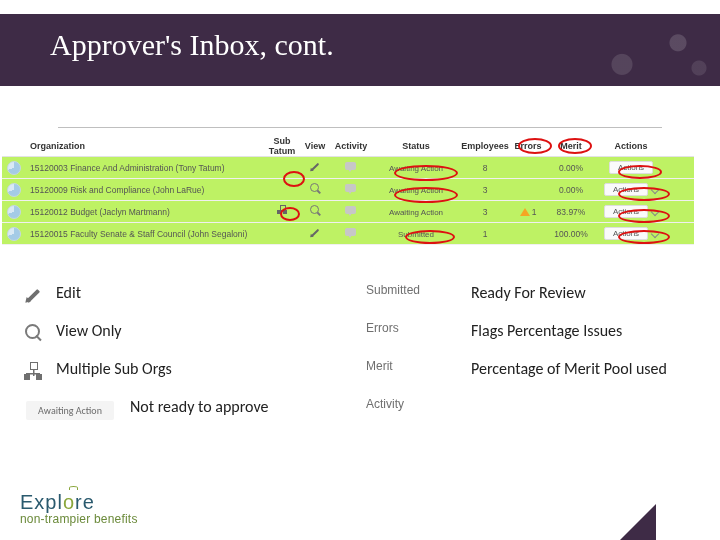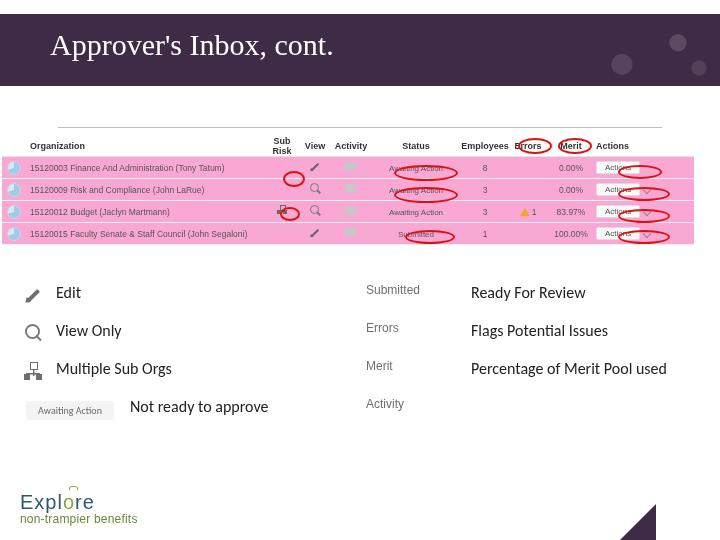--- a/index.html
+++ b/index.html
@@ -9,31 +9,31 @@
   .banner{position:absolute;top:14px;left:0;width:720px;height:72px;background:#3e2b46;color:#fff;}
   .banner::before{content:"";position:absolute;right:0;top:0;width:140px;height:72px;
     background:radial-gradient(circle at 70% 40%,rgba(255,255,255,0.15) 8px,transparent 9px),
                radial-gradient(circle at 30% 70%,rgba(255,255,255,0.12) 10px,transparent 11px),
                radial-gradient(circle at 85% 75%,rgba(255,255,255,0.10) 7px,transparent 8px);}
   .title{position:absolute;left:50px;top:14px;font-size:30px;font-family:"Times New Roman",serif;color:#fff;}
   .hr{position:absolute;top:127px;left:58px;width:604px;height:0;border-top:1px solid #bfbfbf;}
   
   .tbl{position:absolute;left:2px;top:135px;width:692px;font-size:8.5px;color:#555;}
   .tbl .hd{display:flex;align-items:center;height:22px;font-weight:bold;color:#333;font-size:9px;border-bottom:1px solid #e3e3e3;}
-  .tbl .row{display:flex;align-items:center;height:22px;border-bottom:1px solid #f0f0f0;background:#f9a8d4;}
+  .tbl .row{display:flex;align-items:center;height:22px;border-bottom:1px solid #f0f0f0;background:#bef264;}
   .c-pie{width:24px;display:flex;justify-content:center;}
   .c-org{width:238px;padding-left:4px;text-align:left;filter:blur(0.4px);}
   .c-sub{width:36px;text-align:center;}
   .c-view{width:30px;text-align:center;}
   .c-act{width:42px;text-align:center;}
   .c-stat{width:88px;text-align:center;}
   .c-emp{width:50px;text-align:center;}
   .c-err{width:36px;text-align:center;}
   .c-mer{width:50px;text-align:center;}
-  .c-actn{width:70px;}
+  .c-actn{width:70px;text-align:center;}
   .pie{width:14px;height:14px;border-radius:50%;background:conic-gradient(#a4cbe6 0 70%,#d9e9f4 0);display:inline-block;border:1px solid #c4d7e4;}
   .pencil,.mag,.bubble,.tree{display:inline-block;width:12px;height:12px;}
   .pencil{position:relative;}
   .pencil::before{content:"";position:absolute;width:10px;height:2px;background:#666;top:5px;left:1px;transform:rotate(-45deg);border-radius:1px;}
   .pencil::after{content:"";position:absolute;width:0;height:0;border:2px solid transparent;border-right:3px solid #666;top:8px;left:-1px;transform:rotate(-45deg);}
   .mag{position:relative;}
   .mag::before{content:"";position:absolute;width:7px;height:7px;border:1.5px solid #777;border-radius:50%;top:0;left:1px;}
   .mag::after{content:"";position:absolute;width:4px;height:1.5px;background:#777;top:8px;left:8px;transform:rotate(45deg);}
   .bubble{position:relative;}
   .bubble::before{content:"";position:absolute;width:11px;height:8px;background:#c7c7c7;border-radius:2px;top:1px;left:0;}
@@ -86,21 +86,21 @@
 
   <div class="banner">
     <div class="title">Approver's Inbox, cont.</div>
   </div>
   <div class="hr"></div>
 
   <div class="tbl">
     <div class="hd">
       <span class="c-pie"></span>
       <span class="c-org">Organization</span>
-      <span class="c-sub">Sub Risk</span>
+      <span class="c-sub">Sub Tatum</span>
       <span class="c-view">View</span>
       <span class="c-act">Activity</span>
       <span class="c-stat">Status</span>
       <span class="c-emp">Employees</span>
       <span class="c-err">Errors</span>
       <span class="c-mer">Merit</span>
       <span class="c-actn">Actions</span>
     </div>
 
     <div class="row">
@@ -188,21 +188,21 @@
       <span class="lg-lbl-r">Ready For Review</span>
     </div>
     <div class="lg-row">
       <span class="lg-ic">
           <span class="bigmag"></span>
         </span>
       <span class="lg-lbl-l">View Only</span>
       <span class="lg-badge">
           <span class="bd">Errors</span>
         </span>
-      <span class="lg-lbl-r">Flags Potential Issues</span>
+      <span class="lg-lbl-r">Flags Percentage Issues</span>
     </div>
     <div class="lg-row">
       <span class="lg-ic">
           <span class="bigtree"></span>
         </span>
       <span class="lg-lbl-l">Multiple Sub Orgs</span>
       <span class="lg-badge">
           <span class="bd">Merit</span>
         </span>
       <span class="lg-lbl-r">Percentage of Merit Pool used</span>

